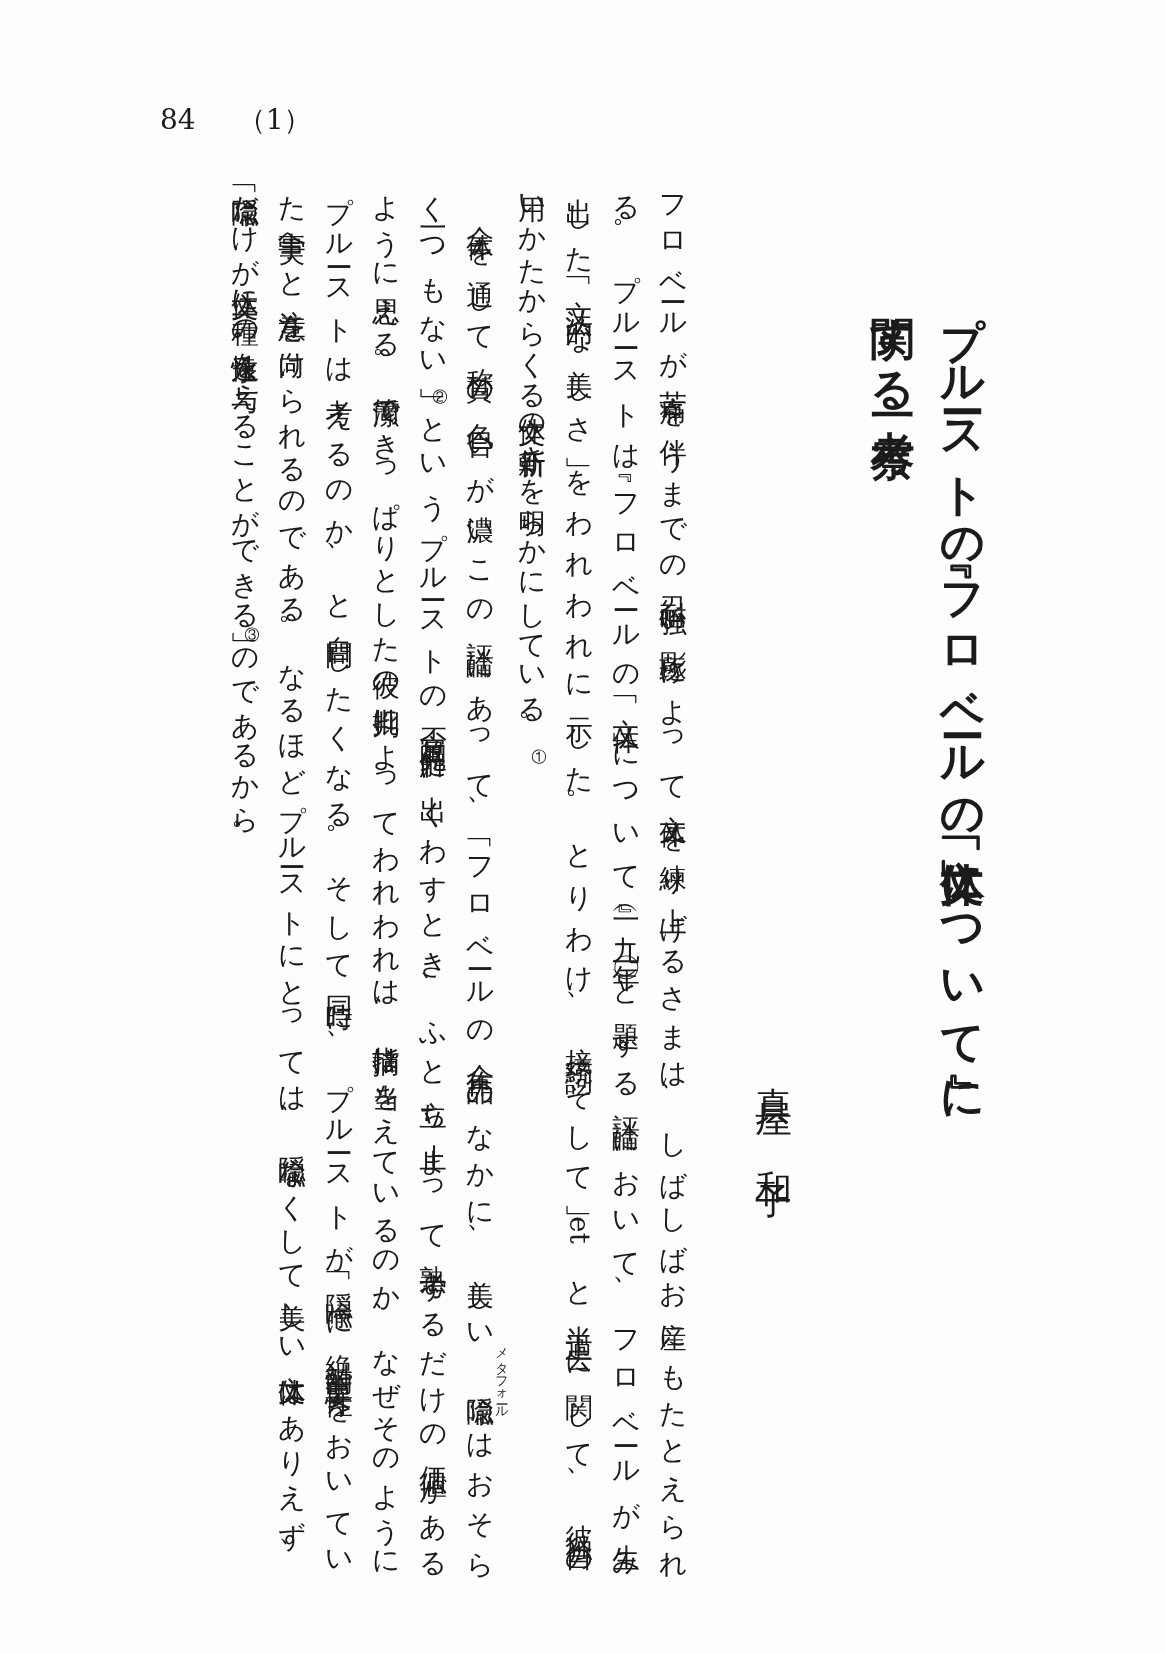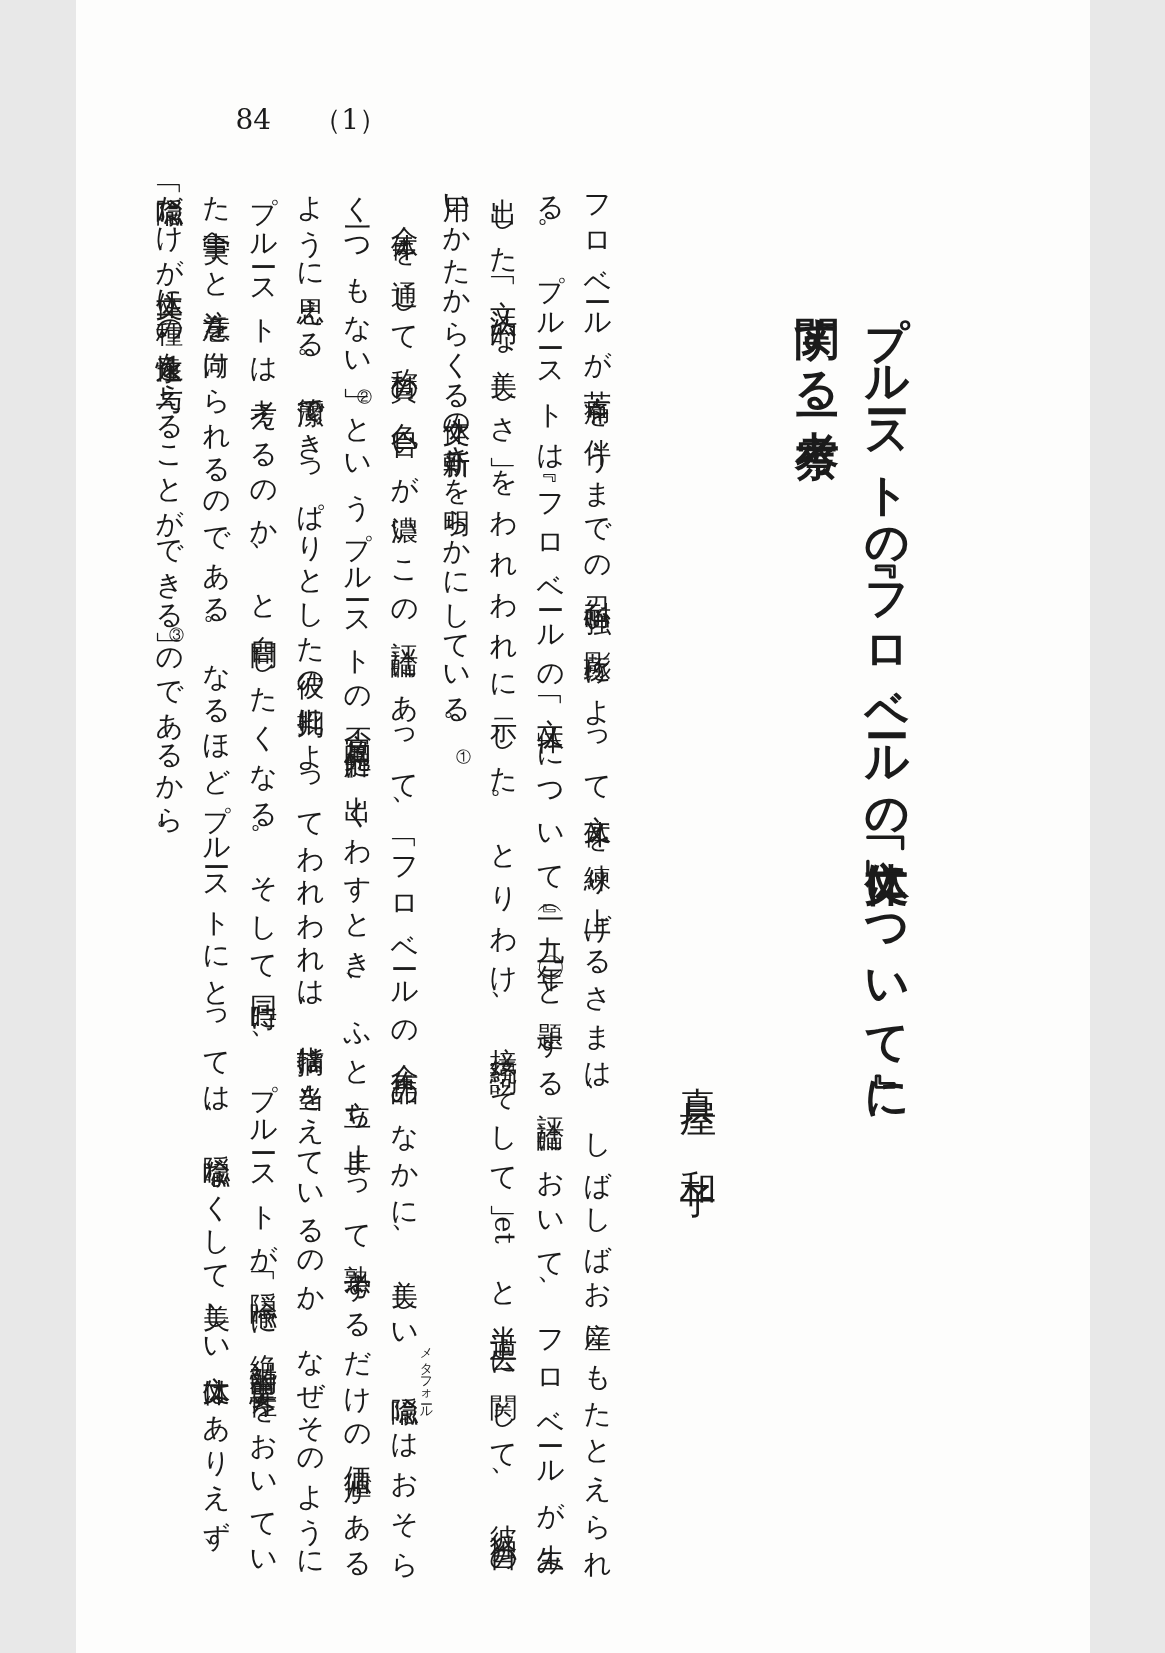--- a/index.html
+++ b/index.html
@@ -1,19 +1,19 @@
 <!DOCTYPE html>
 <html lang="ja"><head>
 <meta charset="utf-8">
 <style>
   html,body{margin:0;padding:0;}
   body{background:#e8e8e8;}
   .page{
     position:relative;
-    width:1014px;height:1653px;
+    width:1165px;height:1653px;
     background:#fdfdfc;
     color:#1b1b1b;
     font-family:"DejaVu Serif","Liberation Serif",serif;
     overflow:hidden;
     margin:0 auto;
   }
   
   .running-head{
     position:absolute;top:106px;left:160px;
     font-size:28px;line-height:1;

